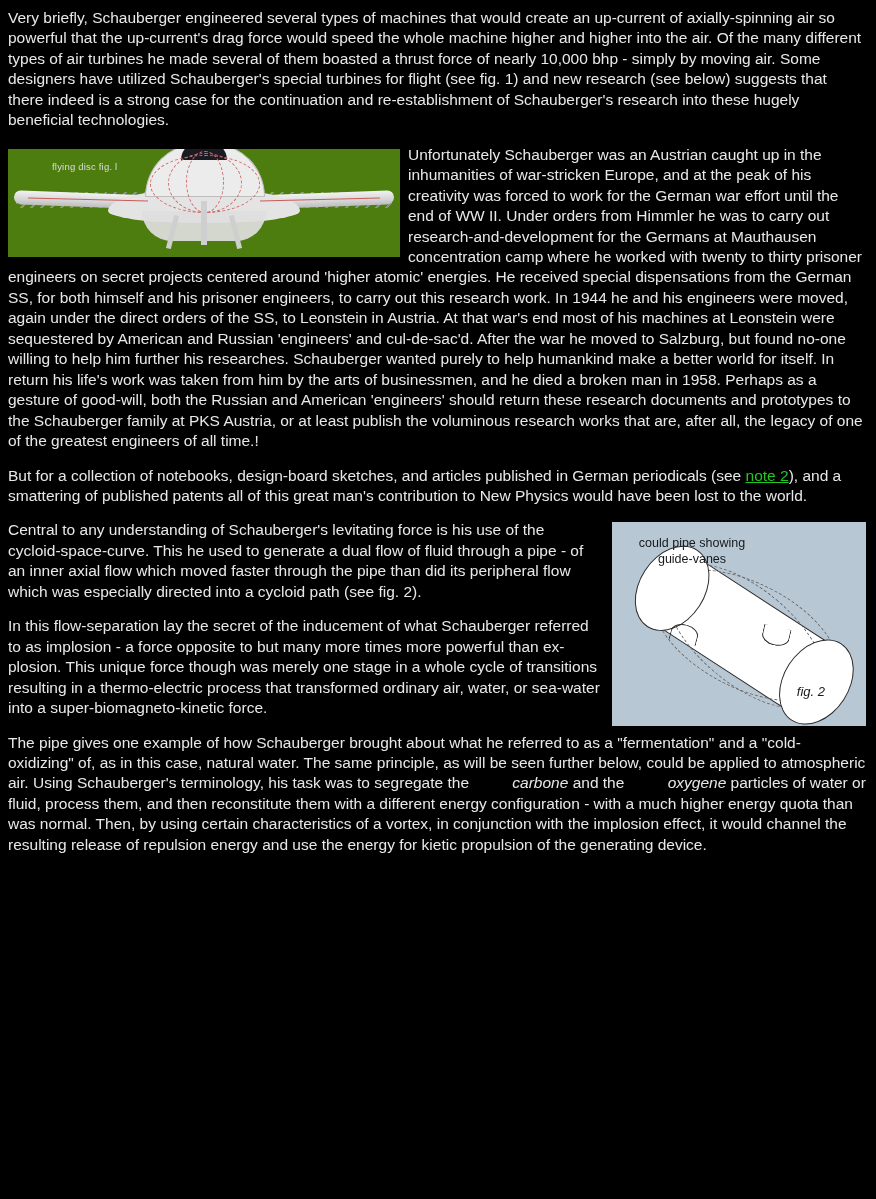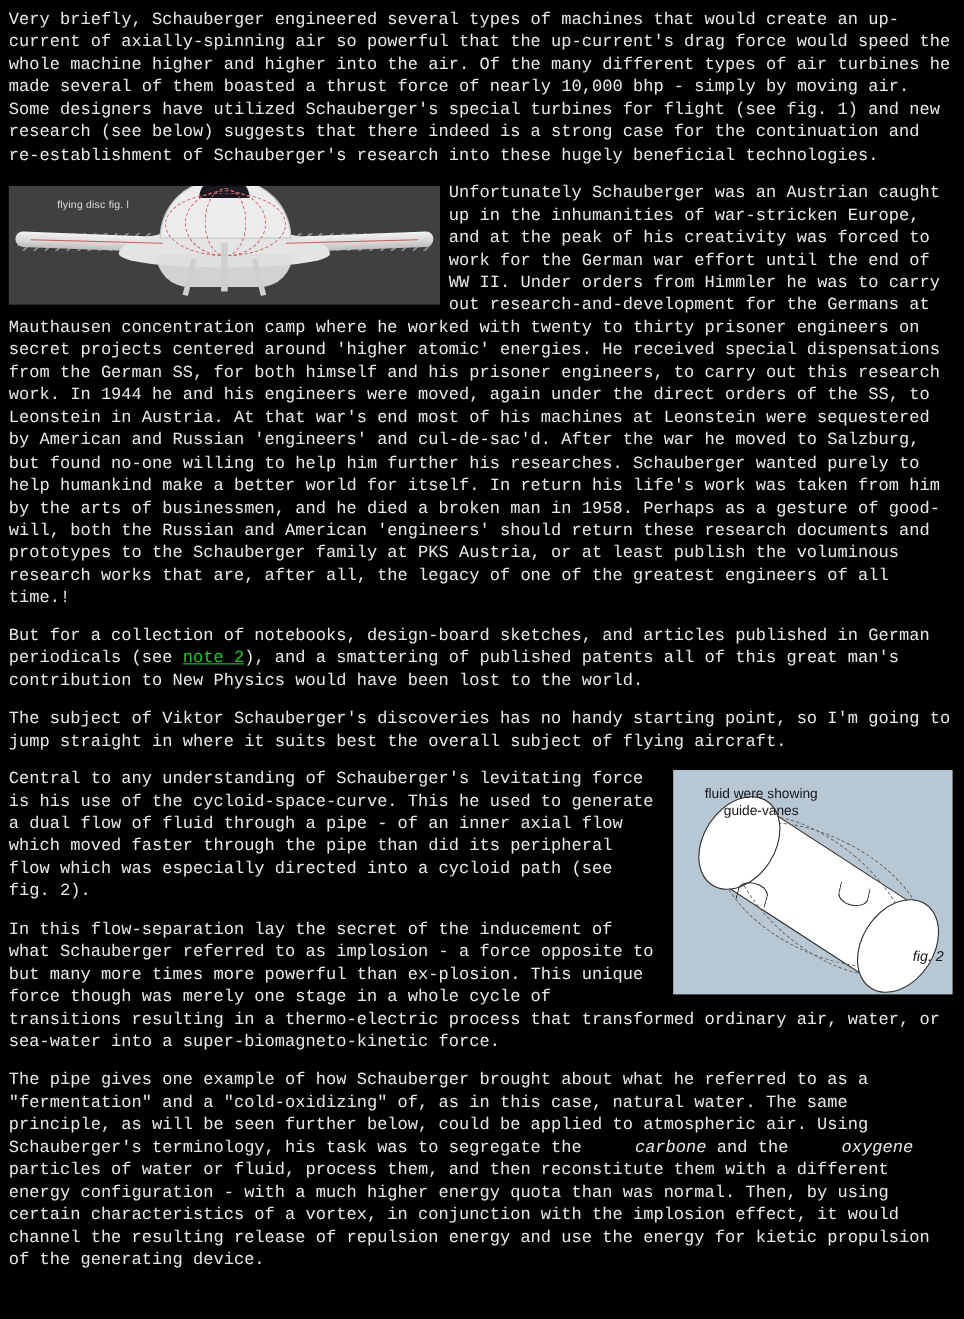--- a/index.html
+++ b/index.html
@@ -15,35 +15,34 @@
     font-size: 15.5px;
     line-height: 1.32;
   }
   .page {
     width: 876px;
     box-sizing: border-box;
     padding: 8px 10px 10px 8px;
   }
   p {
     margin: 0 0 14px 0;
-    font-family: Liberation Mono, monospace;
   }
   .clearfix::after {
     content: "";
     display: block;
     clear: both;
   }
   
   .fig1 {
     float: left;
     width: 392px;
     height: 108px;
     margin: 4px 8px 2px 0;
     position: relative;
-    background: #404040;
+    background: #4d7c0f;
     overflow: hidden;
   }
   .fig1 .caption {
     position: absolute;
     left: 44px;
     top: 12px;
     font-size: 9.5px;
     color: #dcdcdc;
     font-family: "Liberation Sans", sans-serif;
     letter-spacing: .2px;
@@ -169,21 +168,21 @@
     left: 20px;
     top: 14px;
     width: 120px;
     font-size: 12.5px;
     color: #16181c;
     line-height: 1.25;
     text-align: center;
   }
   .fig2 .figlabel {
     position: absolute;
-    right: 8px;
+    right: 41px;
     bottom: 26px;
     font-size: 13px;
     color: #16181c;
     font-style: italic;
   }
   .fig2 .tube {
     position: absolute;
     left: 30px;
     top: 34px;
     width: 210px;
@@ -280,35 +279,34 @@
       <div class="leg lg1"></div>
       <div class="leg lg2"></div>
       <div class="caption">flying disc fig. l</div>
     </div>
 
     <p>Unfortunately Schauberger was an Austrian caught up in the inhumanities of war-stricken Europe, and at the peak of his creativity was forced to work for the German war effort until the end of WW II. Under orders from Himmler he was to carry out research-and-development for the Germans at Mauthausen concentration camp where he worked with twenty to thirty prisoner engineers on secret projects centered around 'higher atomic' energies. He received special dispensations from the German SS, for both himself and his prisoner engineers, to carry out this research work. In 1944 he and his engineers were moved, again under the direct orders of the SS, to Leonstein in Austria. At that war's end most of his machines at Leonstein were sequestered by American and Russian 'engineers' and cul-de-sac'd. After the war he moved to Salzburg, but found no-one willing to help him further his researches. Schauberger wanted purely to help humankind make a better world for itself. In return his life's work was taken from him by the arts of businessmen, and he died a broken man in 1958. Perhaps as a gesture of good-will, both the Russian and American 'engineers' should return these research documents and prototypes to the Schauberger family at PKS Austria, or at least publish the voluminous research works that are, after all, the legacy of one of the greatest engineers of all time.!</p>
   </div>
 
   <p><span>But for a collection of notebooks, design-board sketches, and articles published in German periodicals (see </span><a class="note" href="#">note 2</a><span>), and a smattering of published patents all of this great man's contribution to New Physics would have been lost to the world.</span></p>
 
-  <p>The subject of Viktor Schauberger's discoveries has no handy starting point, so I'm going to jump straight in where it suits best the overall subject of flying aircraft.</p>
 
 
   <div class="clearfix">
     <div class="fig2">
       <div class="tube">
         <div class="shell"></div>
         <div class="vane"></div>
         <div class="vane2"></div>
         <div class="ellA"></div>
         <div class="ellB"></div>
         <div class="hook h1"></div>
         <div class="hook h2"></div>
       </div>
-      <div class="cap2">fluid were showing guide-vanes</div>
+      <div class="cap2">could pipe showing guide-vanes</div>
       <div class="figlabel">fig. 2</div>
     </div>
 
     <p>Central to any understanding of Schauberger's levitating force is his use of the cycloid-space-curve. This he used to generate a dual flow of fluid through a pipe - of an inner axial flow which moved faster through the pipe than did its peripheral flow which was especially directed into a cycloid path (see fig. 2).</p>
     <p>In this flow-separation lay the secret of the inducement of what Schauberger referred to as implosion - a force opposite to but many more times more powerful than ex-plosion. This unique force though was merely one stage in a whole cycle of transitions resulting in a thermo-electric process that transformed ordinary air, water, or sea-water into a super-biomagneto-kinetic force.</p>
   </div>
 
   <p><span>The pipe gives one example of how Schauberger brought about what he referred to as a "fermentation" and a "cold-oxidizing" of, as in this case, natural water. The same principle, as will be seen further below, could be applied to atmospheric air. Using Schauberger's terminology, his task was to segregate the </span><em>carbone</em><span> and the </span><em>oxygene</em><span> particles of water or fluid, process them, and then reconstitute them with a different energy configuration - with a much higher energy quota than was normal. Then, by using certain characteristics of a vortex, in conjunction with the implosion effect, it would channel the resulting release of repulsion energy and use the energy for kietic propulsion of the generating device.</span></p>
 
 </div>

